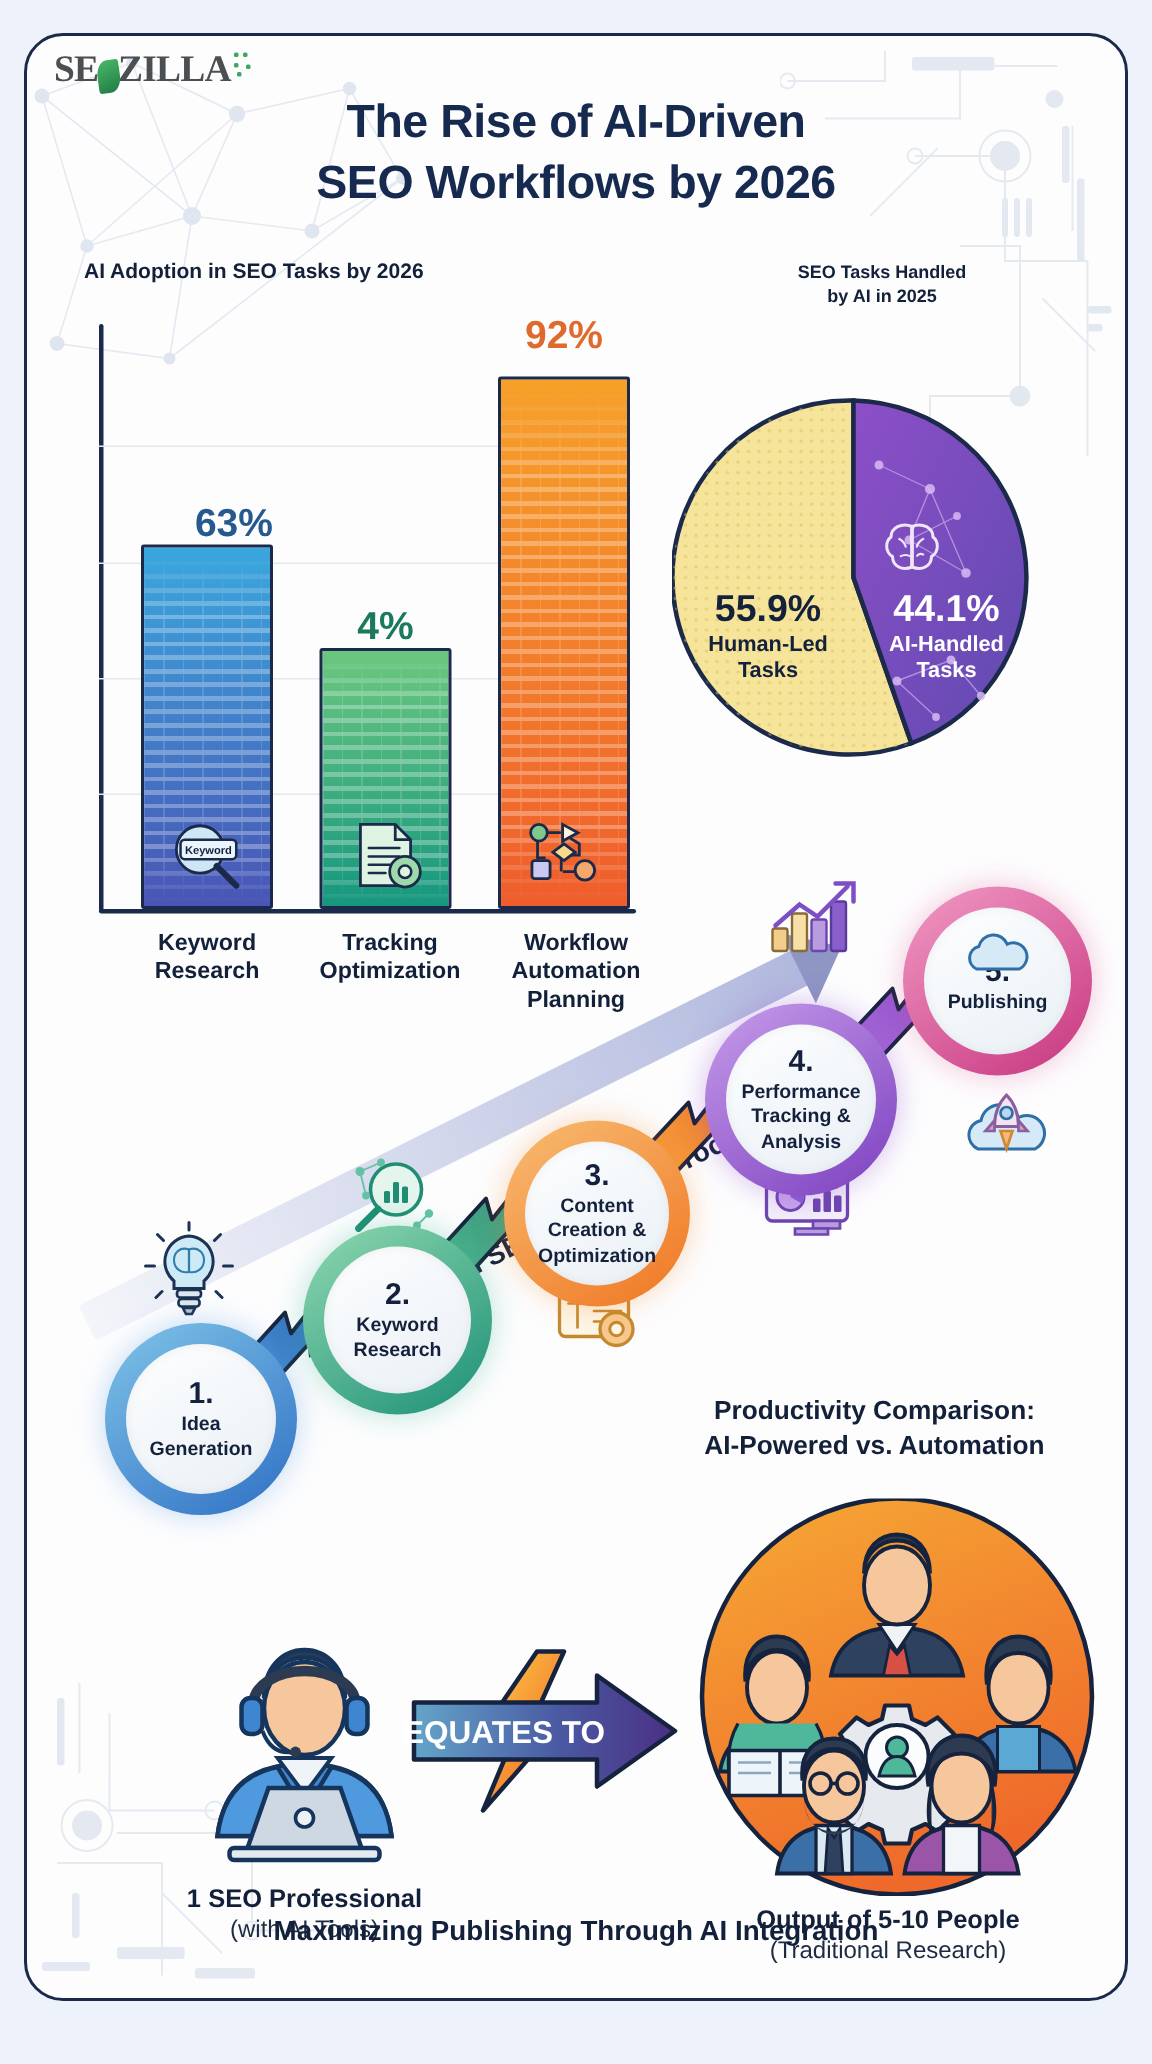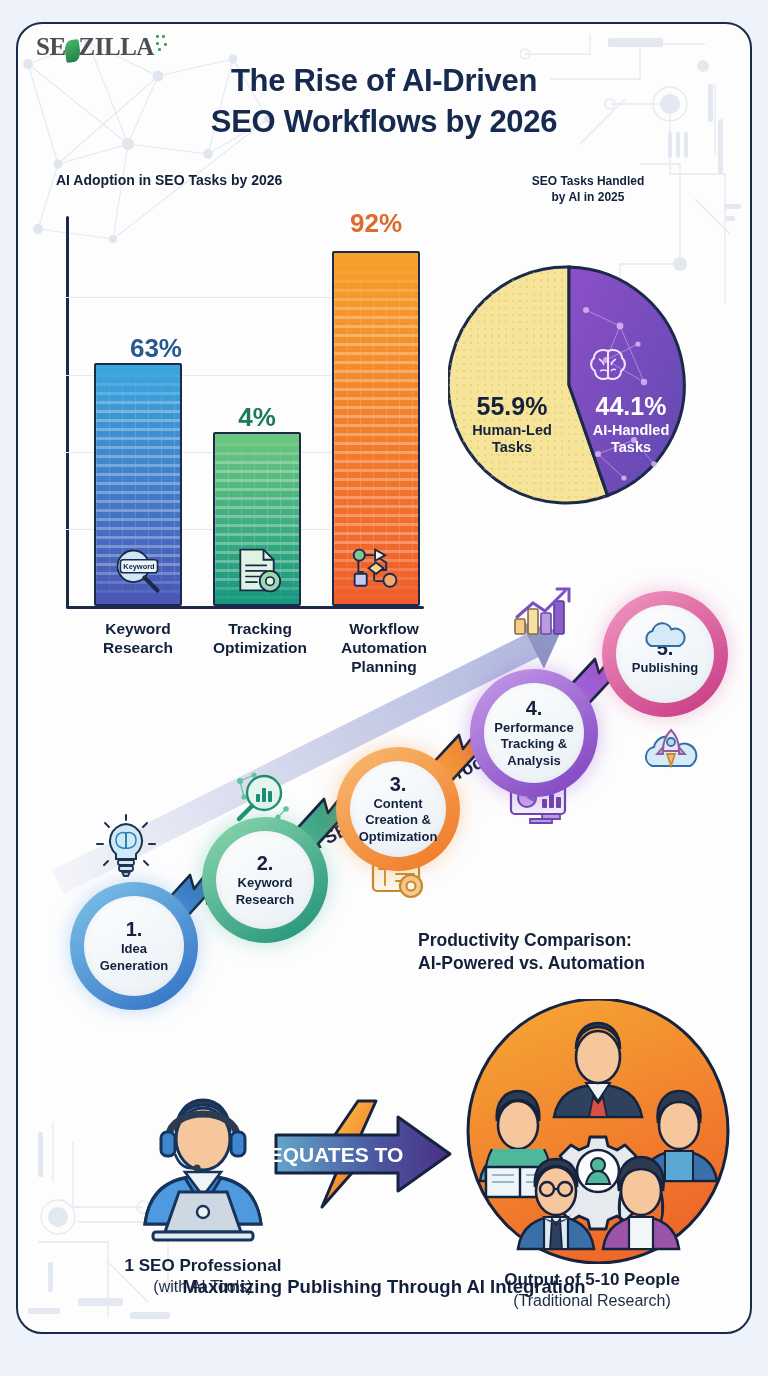--- a/index.html
+++ b/index.html
@@ -88,21 +88,21 @@
      transform:rotate(-26.5deg); transform-origin:left center; border-radius:3px;}
   .wf-ribbon-head{position:absolute; right:-22px; top:-13px; width:0;height:0;
      border-top:26px solid transparent; border-bottom:26px solid transparent;
      border-left:32px solid #8e96c4;}
   .wf-cap{position:absolute; left:185px; top:320px; font-size:18.5px; font-weight:bold;
      color:#14213d; transform:rotate(-26.5deg); transform-origin:left center; white-space:nowrap;
      letter-spacing:.1px;}
   .fl-ico{position:absolute;}
 
   
-  .prod-title{position:absolute; left:400px; top:905px; width:330px; 
+  .prod-title{position:absolute; left:400px; top:905px; width:330px; text-align:center;
      font-size:17.5px; font-weight:bold; color:#13203a; line-height:1.33;}
   .person{position:absolute; left:105px; top:1060px; width:160px; height:165px;}
   .eqarrow{position:absolute; left:252px; top:1075px; width:185px; height:110px;}
   .team{position:absolute; left:448px; top:975px; width:265px; height:265px;}
   .cap{position:absolute; text-align:center;}
   .cap .l1{font-size:17px; font-weight:bold; color:#12203a;}
   .cap .l2{font-size:16px; color:#1d2b42; margin-top:2px;}
   .footer{position:absolute; left:0; right:0; bottom:34px; text-align:center;
      font-size:18.5px; font-weight:bold; color:#12203a;}
 </style>

